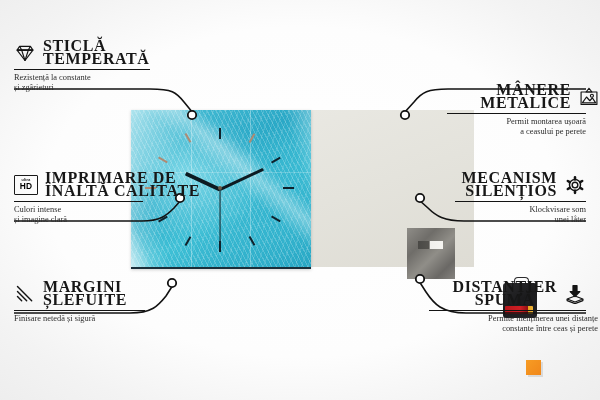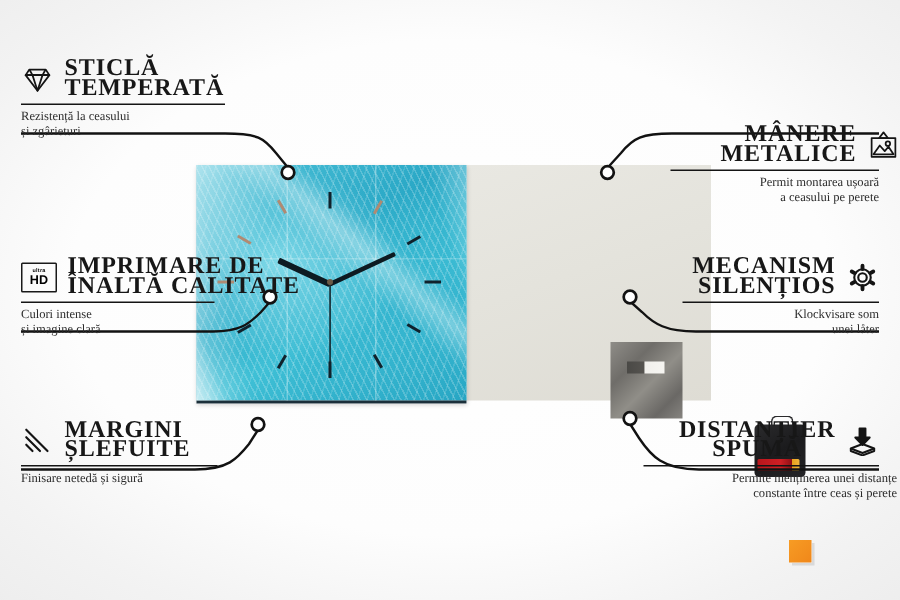--- a/index.html
+++ b/index.html
@@ -187,21 +187,21 @@
             </g>
           </svg>
       </span>
       <span>
         <div class="ttl">STICLĂ</div>
         <div class="ttl">TEMPERATĂ</div>
       </span>
     </div>
     <div class="rule" style="margin:4px 0 0 14px;width:136px;"></div>
     <div class="sub" style="padding-left:14px;">
-      <div>Rezistență la ceasului</div>
+      <div>Rezistență la constante</div>
       <div>și zgârieturi</div>
     </div>
   </div>
 
   <div class="callout c-left" style="top:172px;width:200px;">
     <div class="hdr" style="padding-left:14px;">
       <span class="ico">
         <span class="hd-badge">
           <span class="u">ultra</span>
           <span class="h">HD</span>

